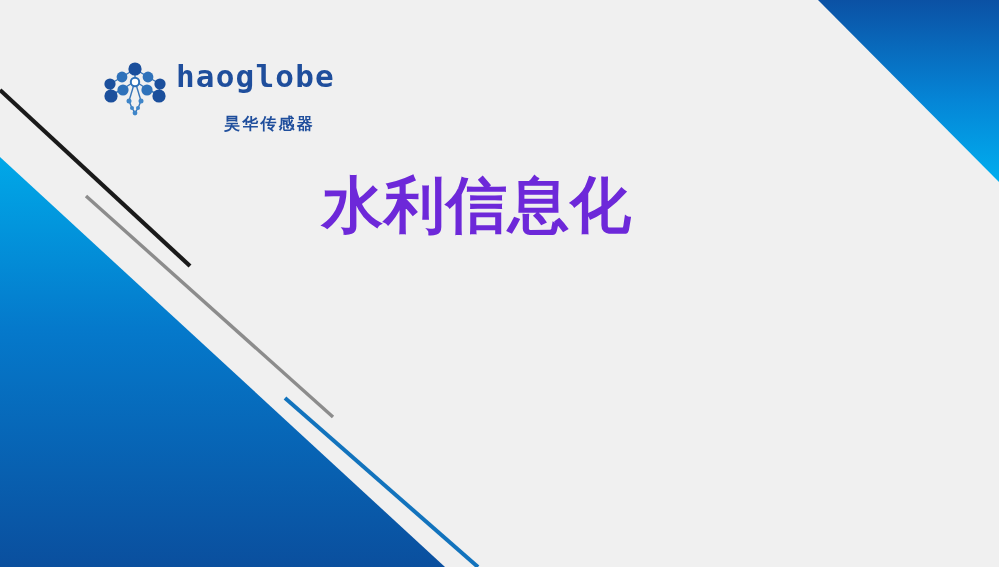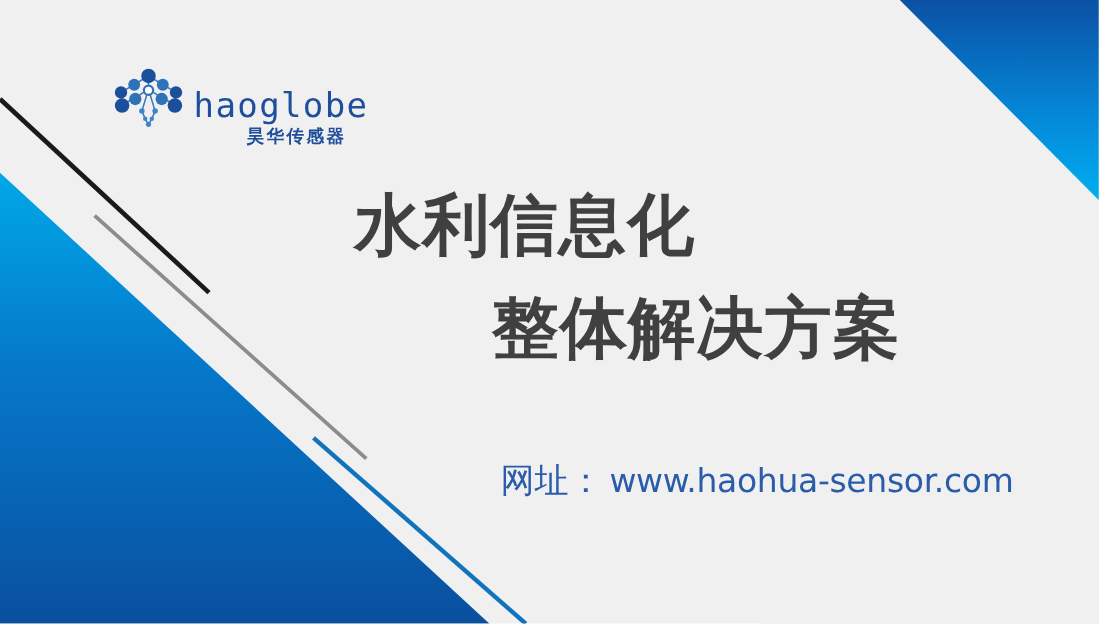--- a/index.html
+++ b/index.html
@@ -40,26 +40,25 @@
     top: 2px;
     width: 74px;
     height: 56px;
   }
   #logo-wordmark {
     position: absolute;
     left: 78px;
     top: 3px;
     font-family: "DejaVu Sans Mono", monospace;
     font-size: 31px;
-    font-weight: normal;
+    font-weight: bold;
     letter-spacing: 1.2px;
     color: #1f4e9c;
     line-height: 1;
     white-space: nowrap;
-    margin-top: 20px;
   }
   #logo-subtitle {
     position: absolute;
     left: 126px;
     top: 38px;
     font-family: "DejaVu Sans", sans-serif;
     font-size: 16px;
     font-weight: bold;
     letter-spacing: 2.2px;
     color: #1f4e9c;
@@ -74,21 +73,21 @@
     left: 0;
     top: 0;
     width: 999px;
     height: 567px;
   }
   .title-line {
     position: absolute;
     font-family: "DejaVu Sans", sans-serif;
     font-weight: bold;
     font-size: 61px;
-    color: #404040;
+    color: #6d28d9;
     letter-spacing: 1px;
     line-height: 1;
     white-space: nowrap;
   }
   #title-line-1 { left: 322px; top: 174px; }
   #title-line-2 { left: 447px; top: 268px; }
 
   
   #website-block {
     position: absolute;
@@ -189,21 +188,16 @@
         <circle cx="37" cy="53" r="2.4"></circle>
       </g>
     </svg>
 
     <div id="logo-wordmark">haoglobe</div>
     <div id="logo-subtitle">昊华传感器</div>
   </div>
 
   <div id="title-block">
     <div class="title-line" id="title-line-1">水利信息化</div>
-    <div class="title-line" id="title-line-2">整体解决方案</div>
   </div>
 
-  <div id="website-block">
-    <span id="website-label">网址：</span>
-    <span id="website-url">www.haohua-sensor.com</span>
-  </div>
 
 </div>
 
 </body></html>

